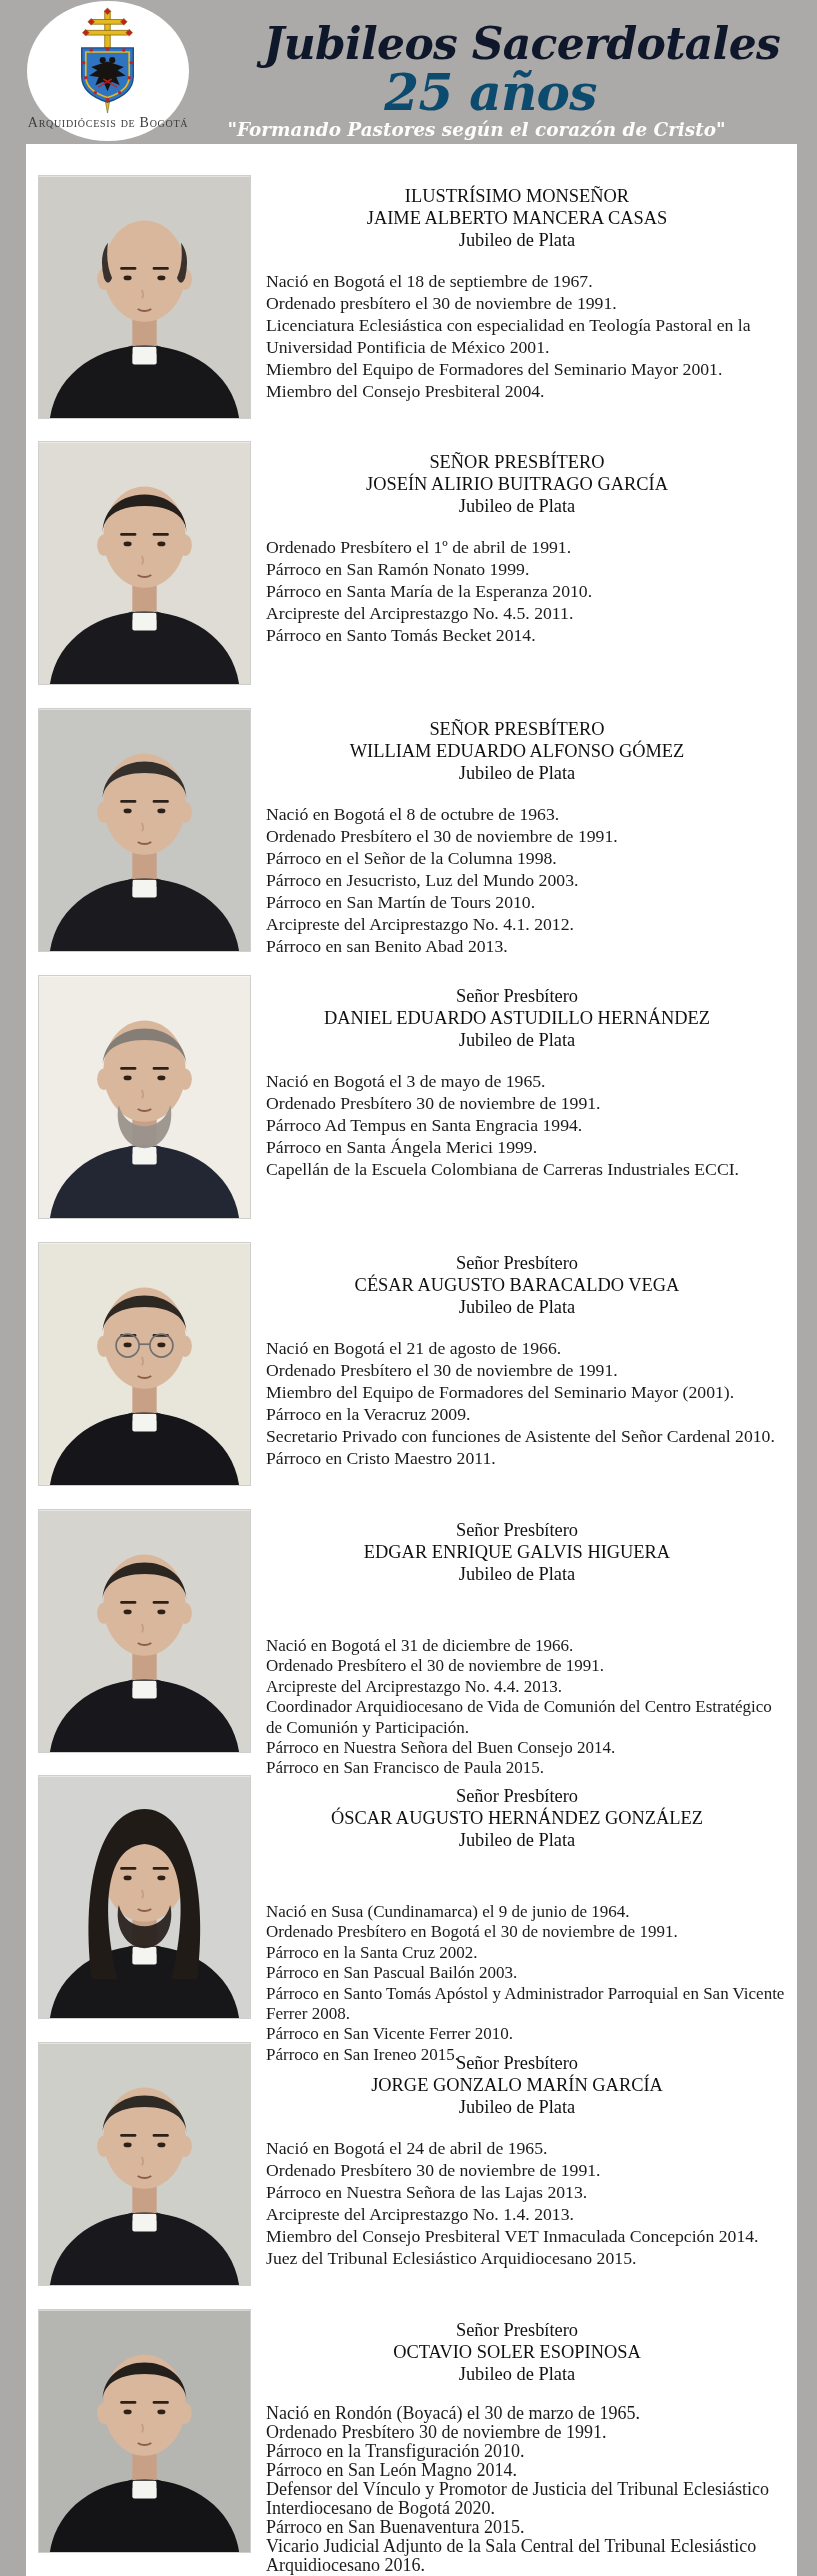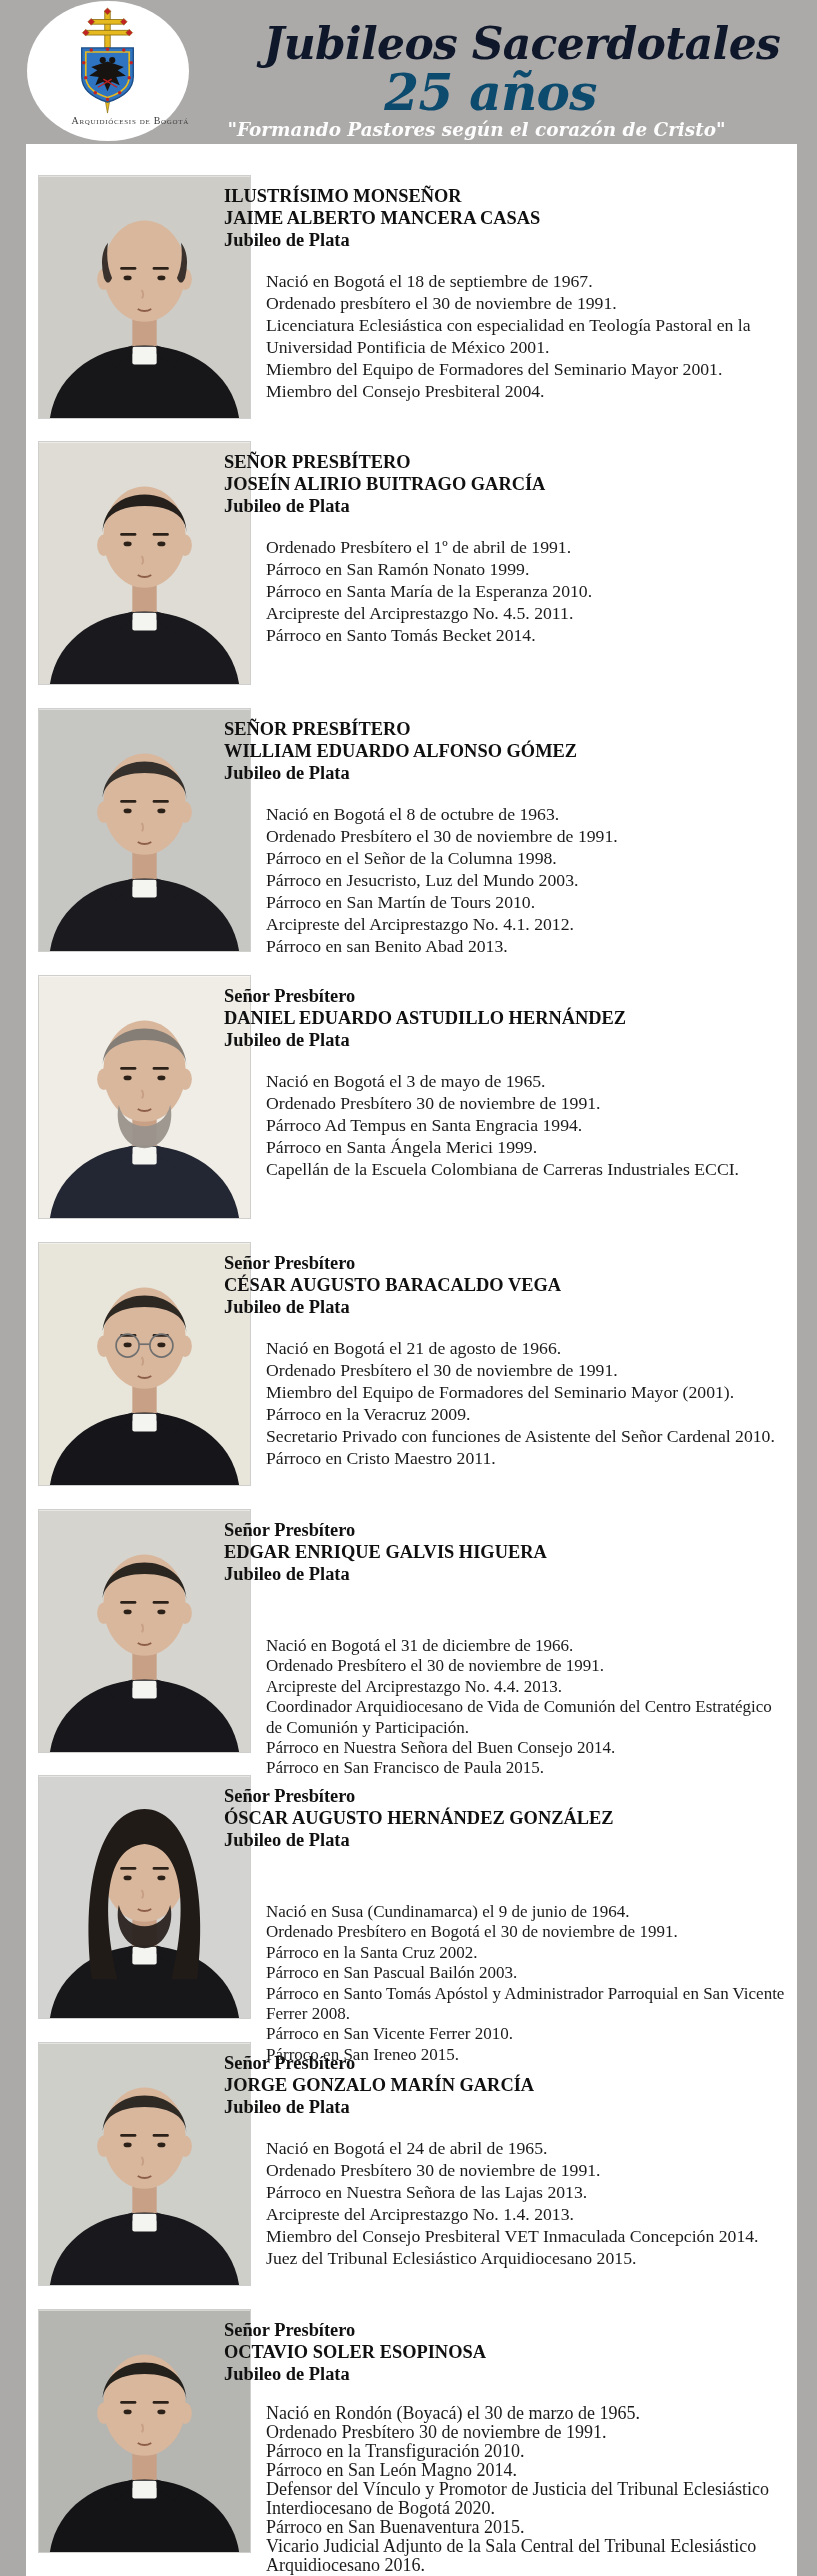--- a/index.html
+++ b/index.html
@@ -12,22 +12,22 @@
   }
   .page{position:absolute;left:0;top:0;width:818px;height:2576px;overflow:hidden;}
 
   
   .banner{position:absolute;left:0;top:0;width:818px;height:144px;background:#acaaa9;}
   .logo-circle{
     position:absolute;left:27px;top:1.4px;width:162px;height:140px;
     background:#ffffff;border-radius:50%;
   }
   .logo-caption{
-    position:absolute;left:0;right:0;top:114px;text-align:right;
-    font-variant:small-caps;font-size:10px;letter-spacing:0.7px;color:#3c3c3c;
+    position:absolute;left:0;right:0;top:114px;text-align:center;
+    font-variant:small-caps;font-size:14px;letter-spacing:0.7px;color:#3c3c3c;
     font-family:"Liberation Serif", serif;
   }
   .coat{position:absolute;left:33px;top:5.5px;}
   .main-title{
     position:absolute;left:262px;top:17.7px;width:518px;text-align:right;
     font-family:"DejaVu Serif", serif;font-style:italic;font-weight:bold;
     font-size:44px;color:#0f172a;letter-spacing:-0.7px;white-space:nowrap;
   }
   .sub-title{
     position:absolute;left:245px;top:63px;width:491px;text-align:center;
@@ -45,22 +45,22 @@
     position:absolute;left:26px;top:144px;width:771px;height:2432px;
     background:#ffffff;
   }
   .priest{position:absolute;left:0;width:771px;height:266px;}
   .photo{
     position:absolute;left:12.3px;top:0;width:213px;height:244px;
     border:0.7px solid #cfcfcd;box-sizing:border-box;overflow:hidden;
   }
   .photo svg{display:block;}
   .head-block{
-    position:absolute;left:198px;top:9.5px;width:586px;
-    font-weight:bold;color:#101010;line-height:22px;font-size:18.4px;
+    position:absolute;left:198px;top:9.5px;width:586px;text-align:center;
+    font-weight:normal;color:#101010;line-height:22px;font-size:18.4px;
   }
   .head-block div{white-space:nowrap;}
   .bio{
     position:absolute;left:240px;top:95px;width:519px;
     font-size:17.7px;line-height:22px;color:#1b1b1b;
   }
   .bio.mid{font-size:17px;line-height:20.4px;margin-top:32px;}
   .bio.small{font-size:18px;line-height:19px;}
 </style>
 </head>

